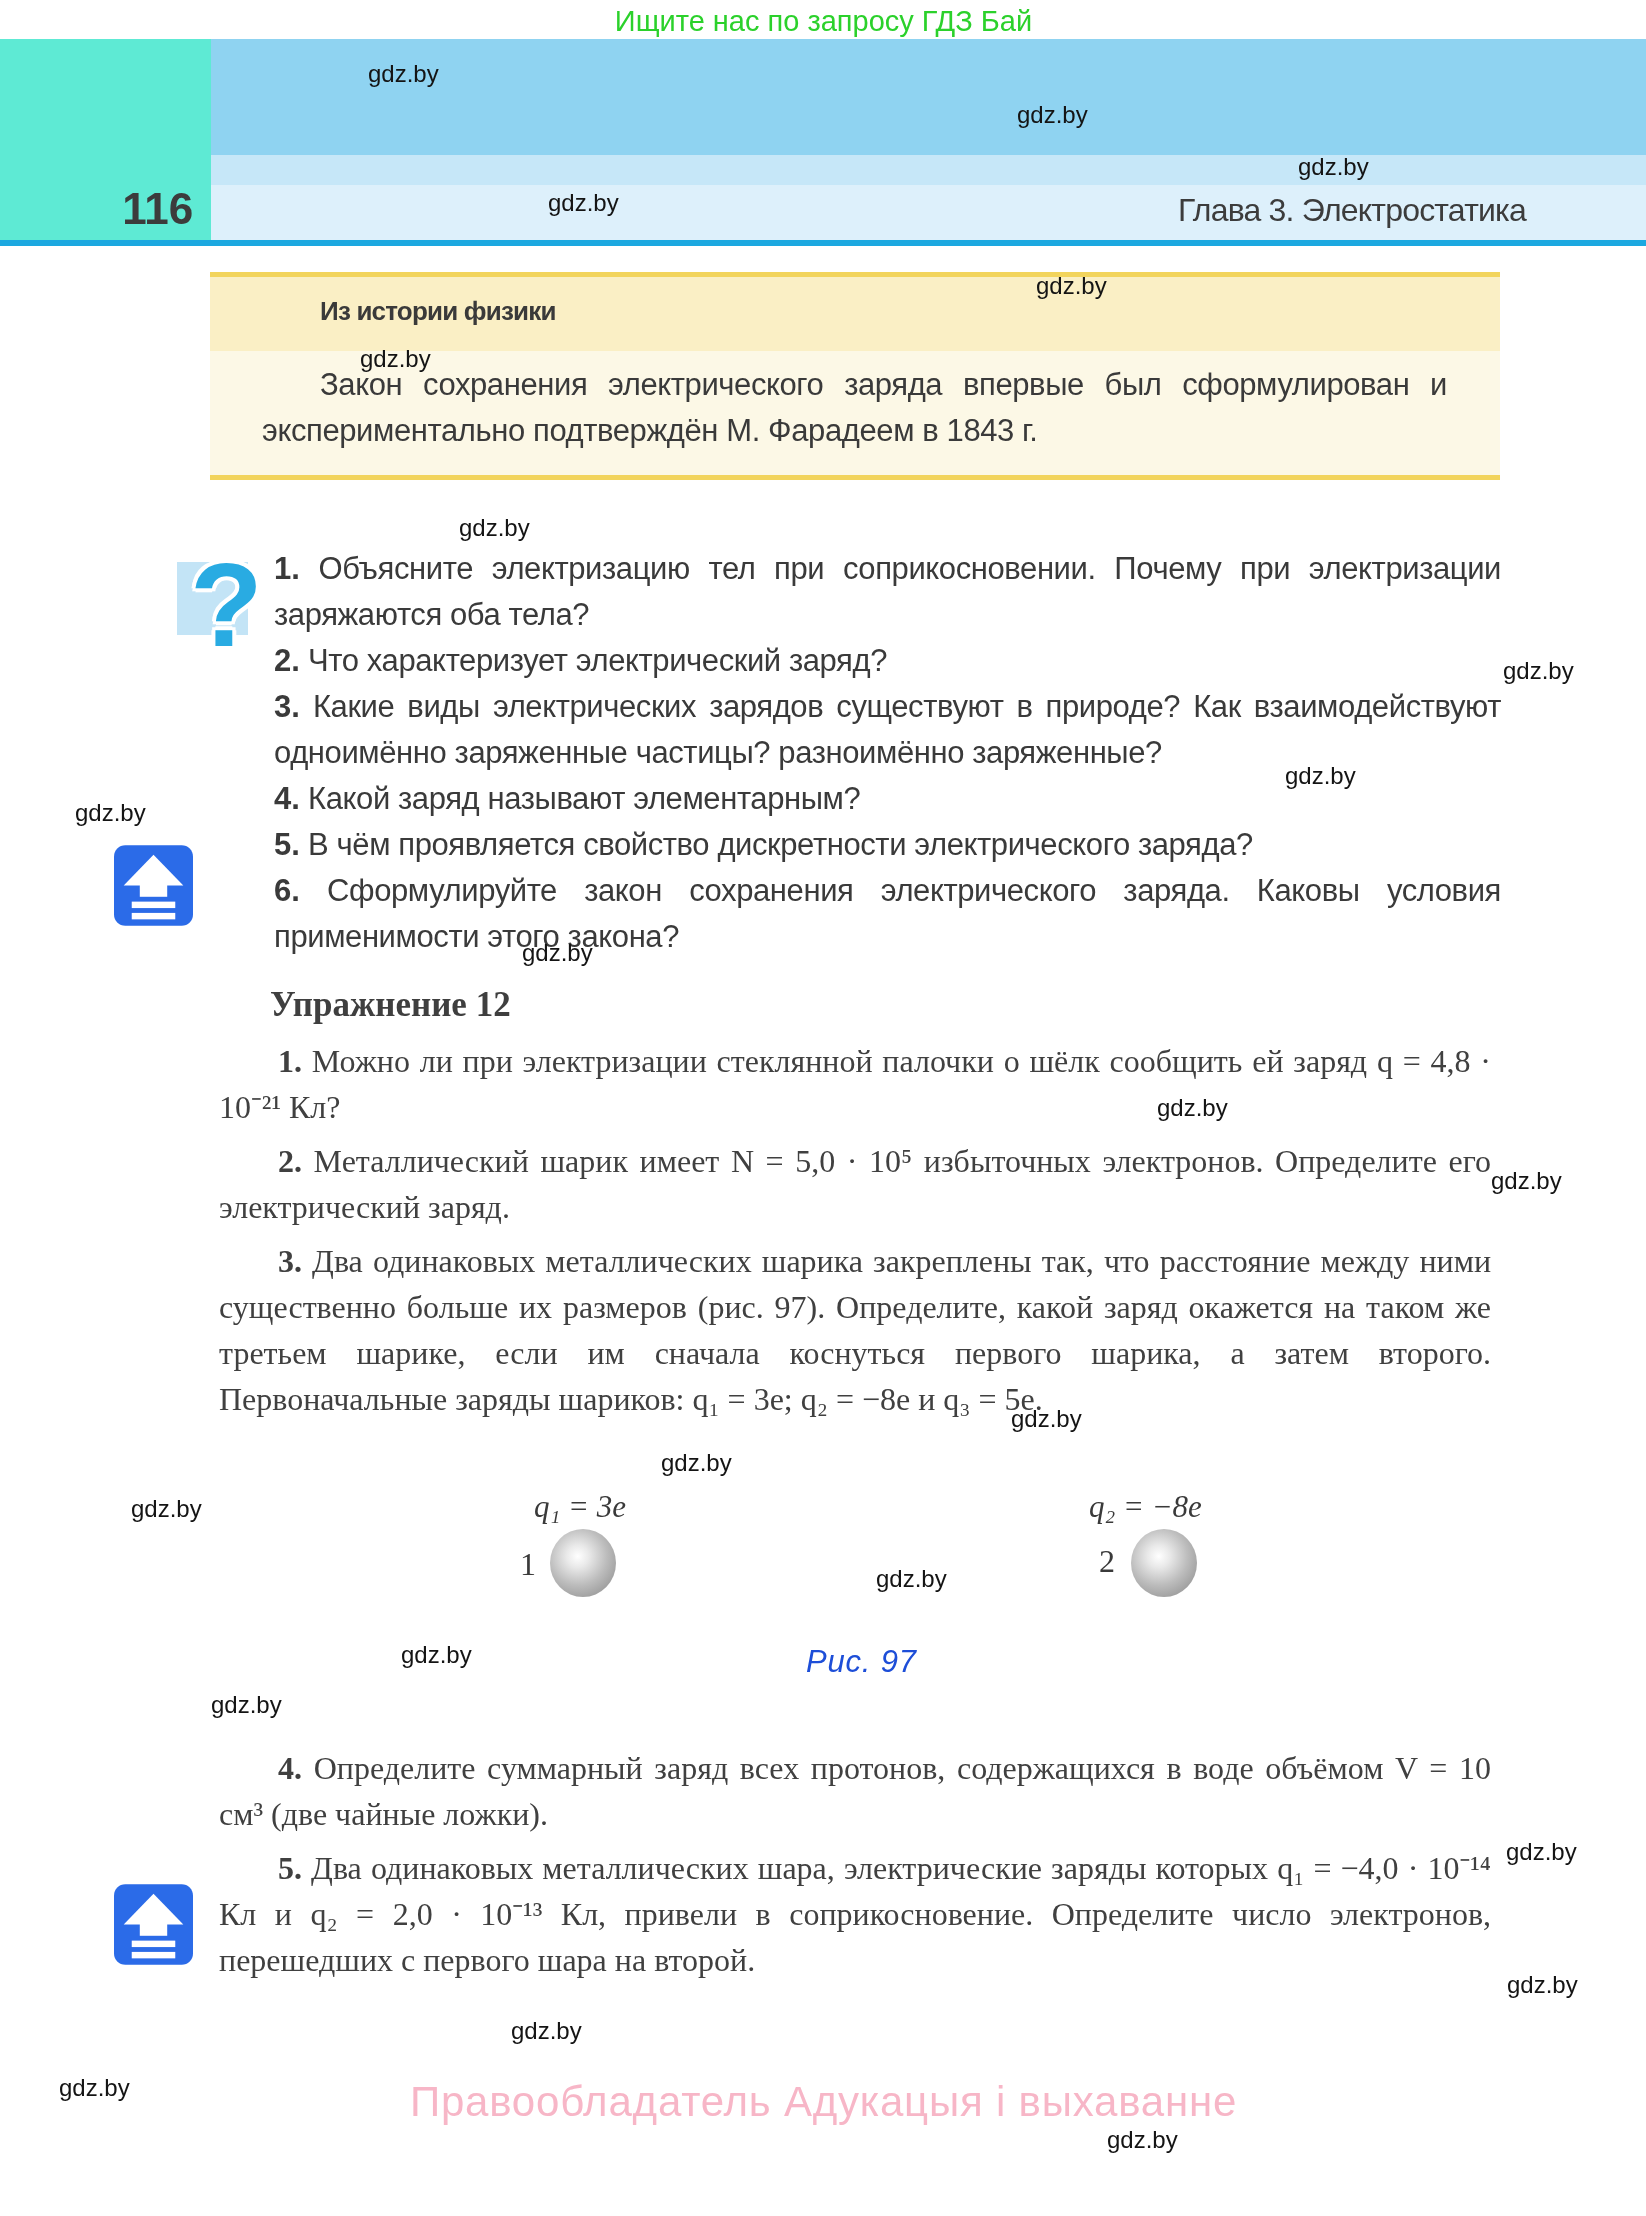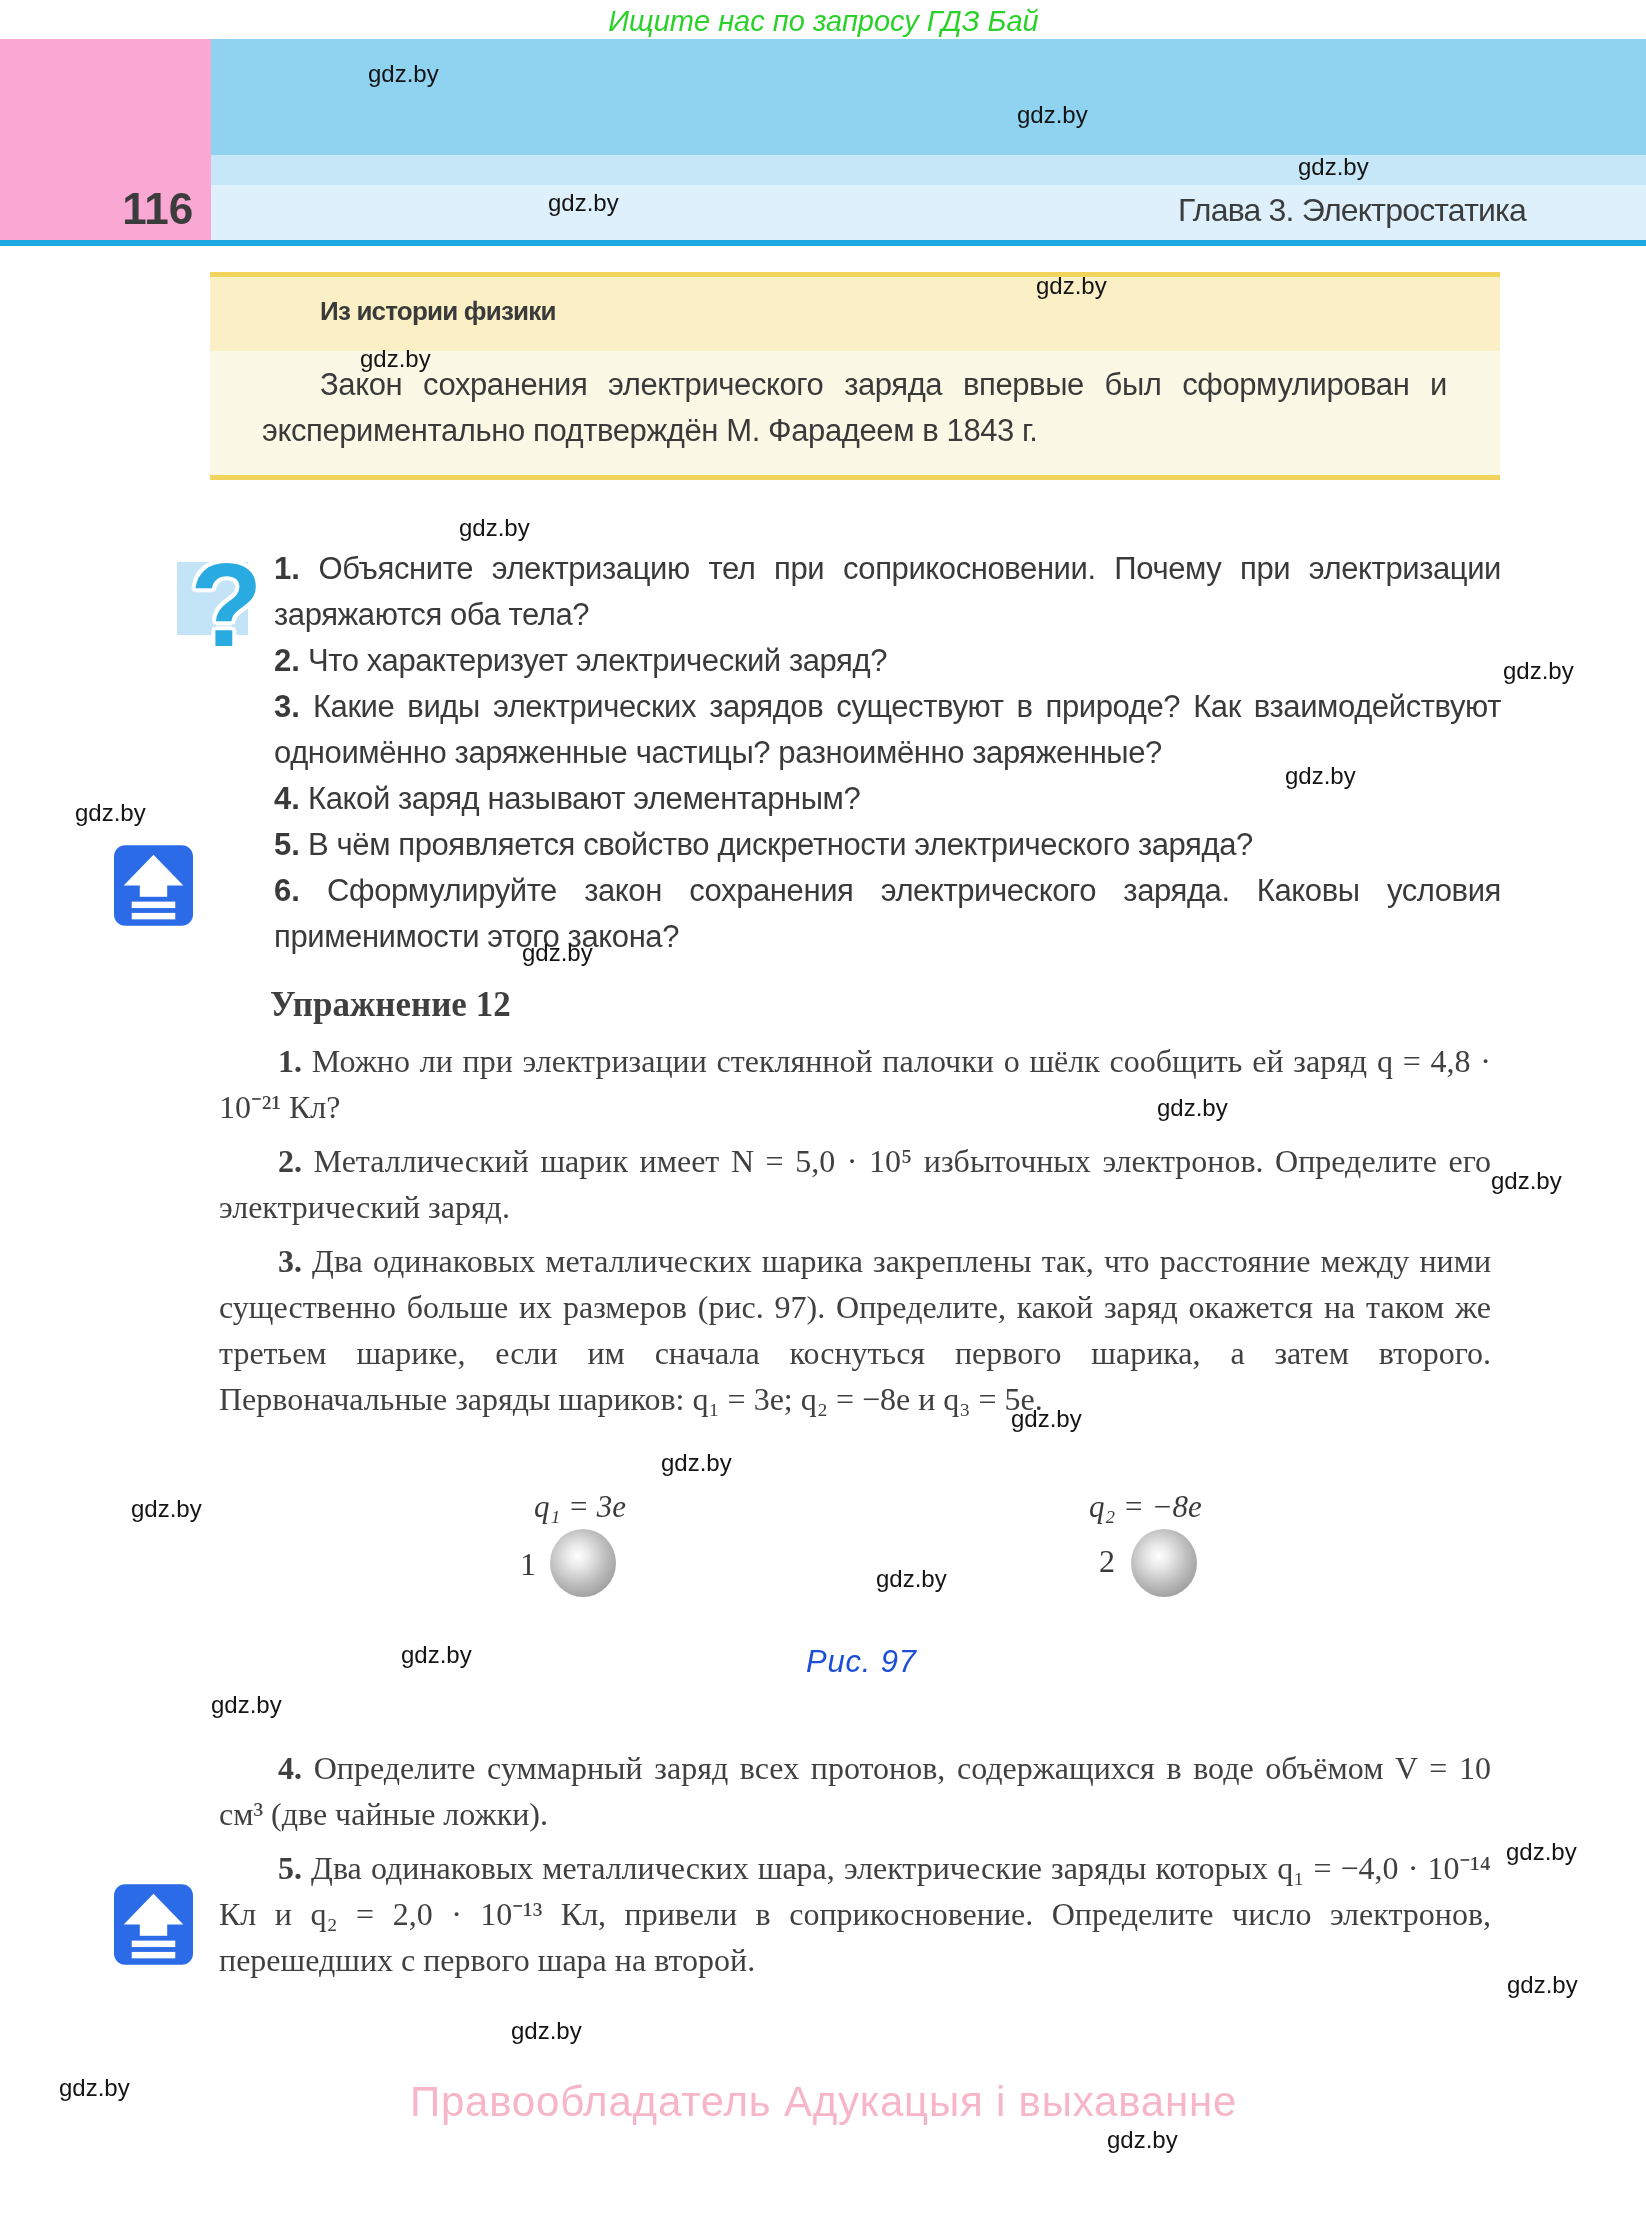--- a/index.html
+++ b/index.html
@@ -1,24 +1,24 @@
 <!DOCTYPE html>
 <html style="font-size:13px"><head>
 <meta charset="utf-8">
 <style>
   html,body{margin:0;padding:0;background:#ffffff;}
   .page{position:relative;width:1647px;height:2216px;background:#ffffff;overflow:hidden;
         font-family:"Liberation Sans", sans-serif;}
 
   
   .green-banner{position:absolute;top:4.8px;left:0;width:100%;text-align:center;
-    font-size:29px;color:#2bd12b;font-family:"Liberation Sans",sans-serif;font-style:italic;}
+    font-size:29px;color:#2bd12b;font-family:"Liberation Sans",sans-serif;}
 
   
-  .hdr-sidebar{position:absolute;left:0;top:39px;width:211px;height:201px;background:#f9a8d4;}
+  .hdr-sidebar{position:absolute;left:0;top:39px;width:211px;height:201px;background:#5eead4;}
   .hdr-band1{position:absolute;left:211px;top:39px;right:0;height:116px;background:#8fd3f1;}
   .hdr-band2{position:absolute;left:211px;top:155px;right:0;height:31px;background:#c6e7f8;}
   .hdr-band3{position:absolute;left:211px;top:185px;right:0;height:55px;background:#ddf0fb;}
   .cyan-line{position:absolute;left:0;top:240px;width:100%;height:6.4px;background:#1ca8e0;}
   .page-num{position:absolute;right:17.7px;bottom:6.4px;font-size:44px;font-weight:bold;color:#3c3c3c;}
   .chapter{position:absolute;right:121px;top:192px;font-size:32px;color:#3c3c3c;letter-spacing:-0.8px;}
 
   
   .history{position:absolute;left:210px;top:272px;width:1290px;}
   .hist-border{height:4.8px;background:#f2d45c;}

